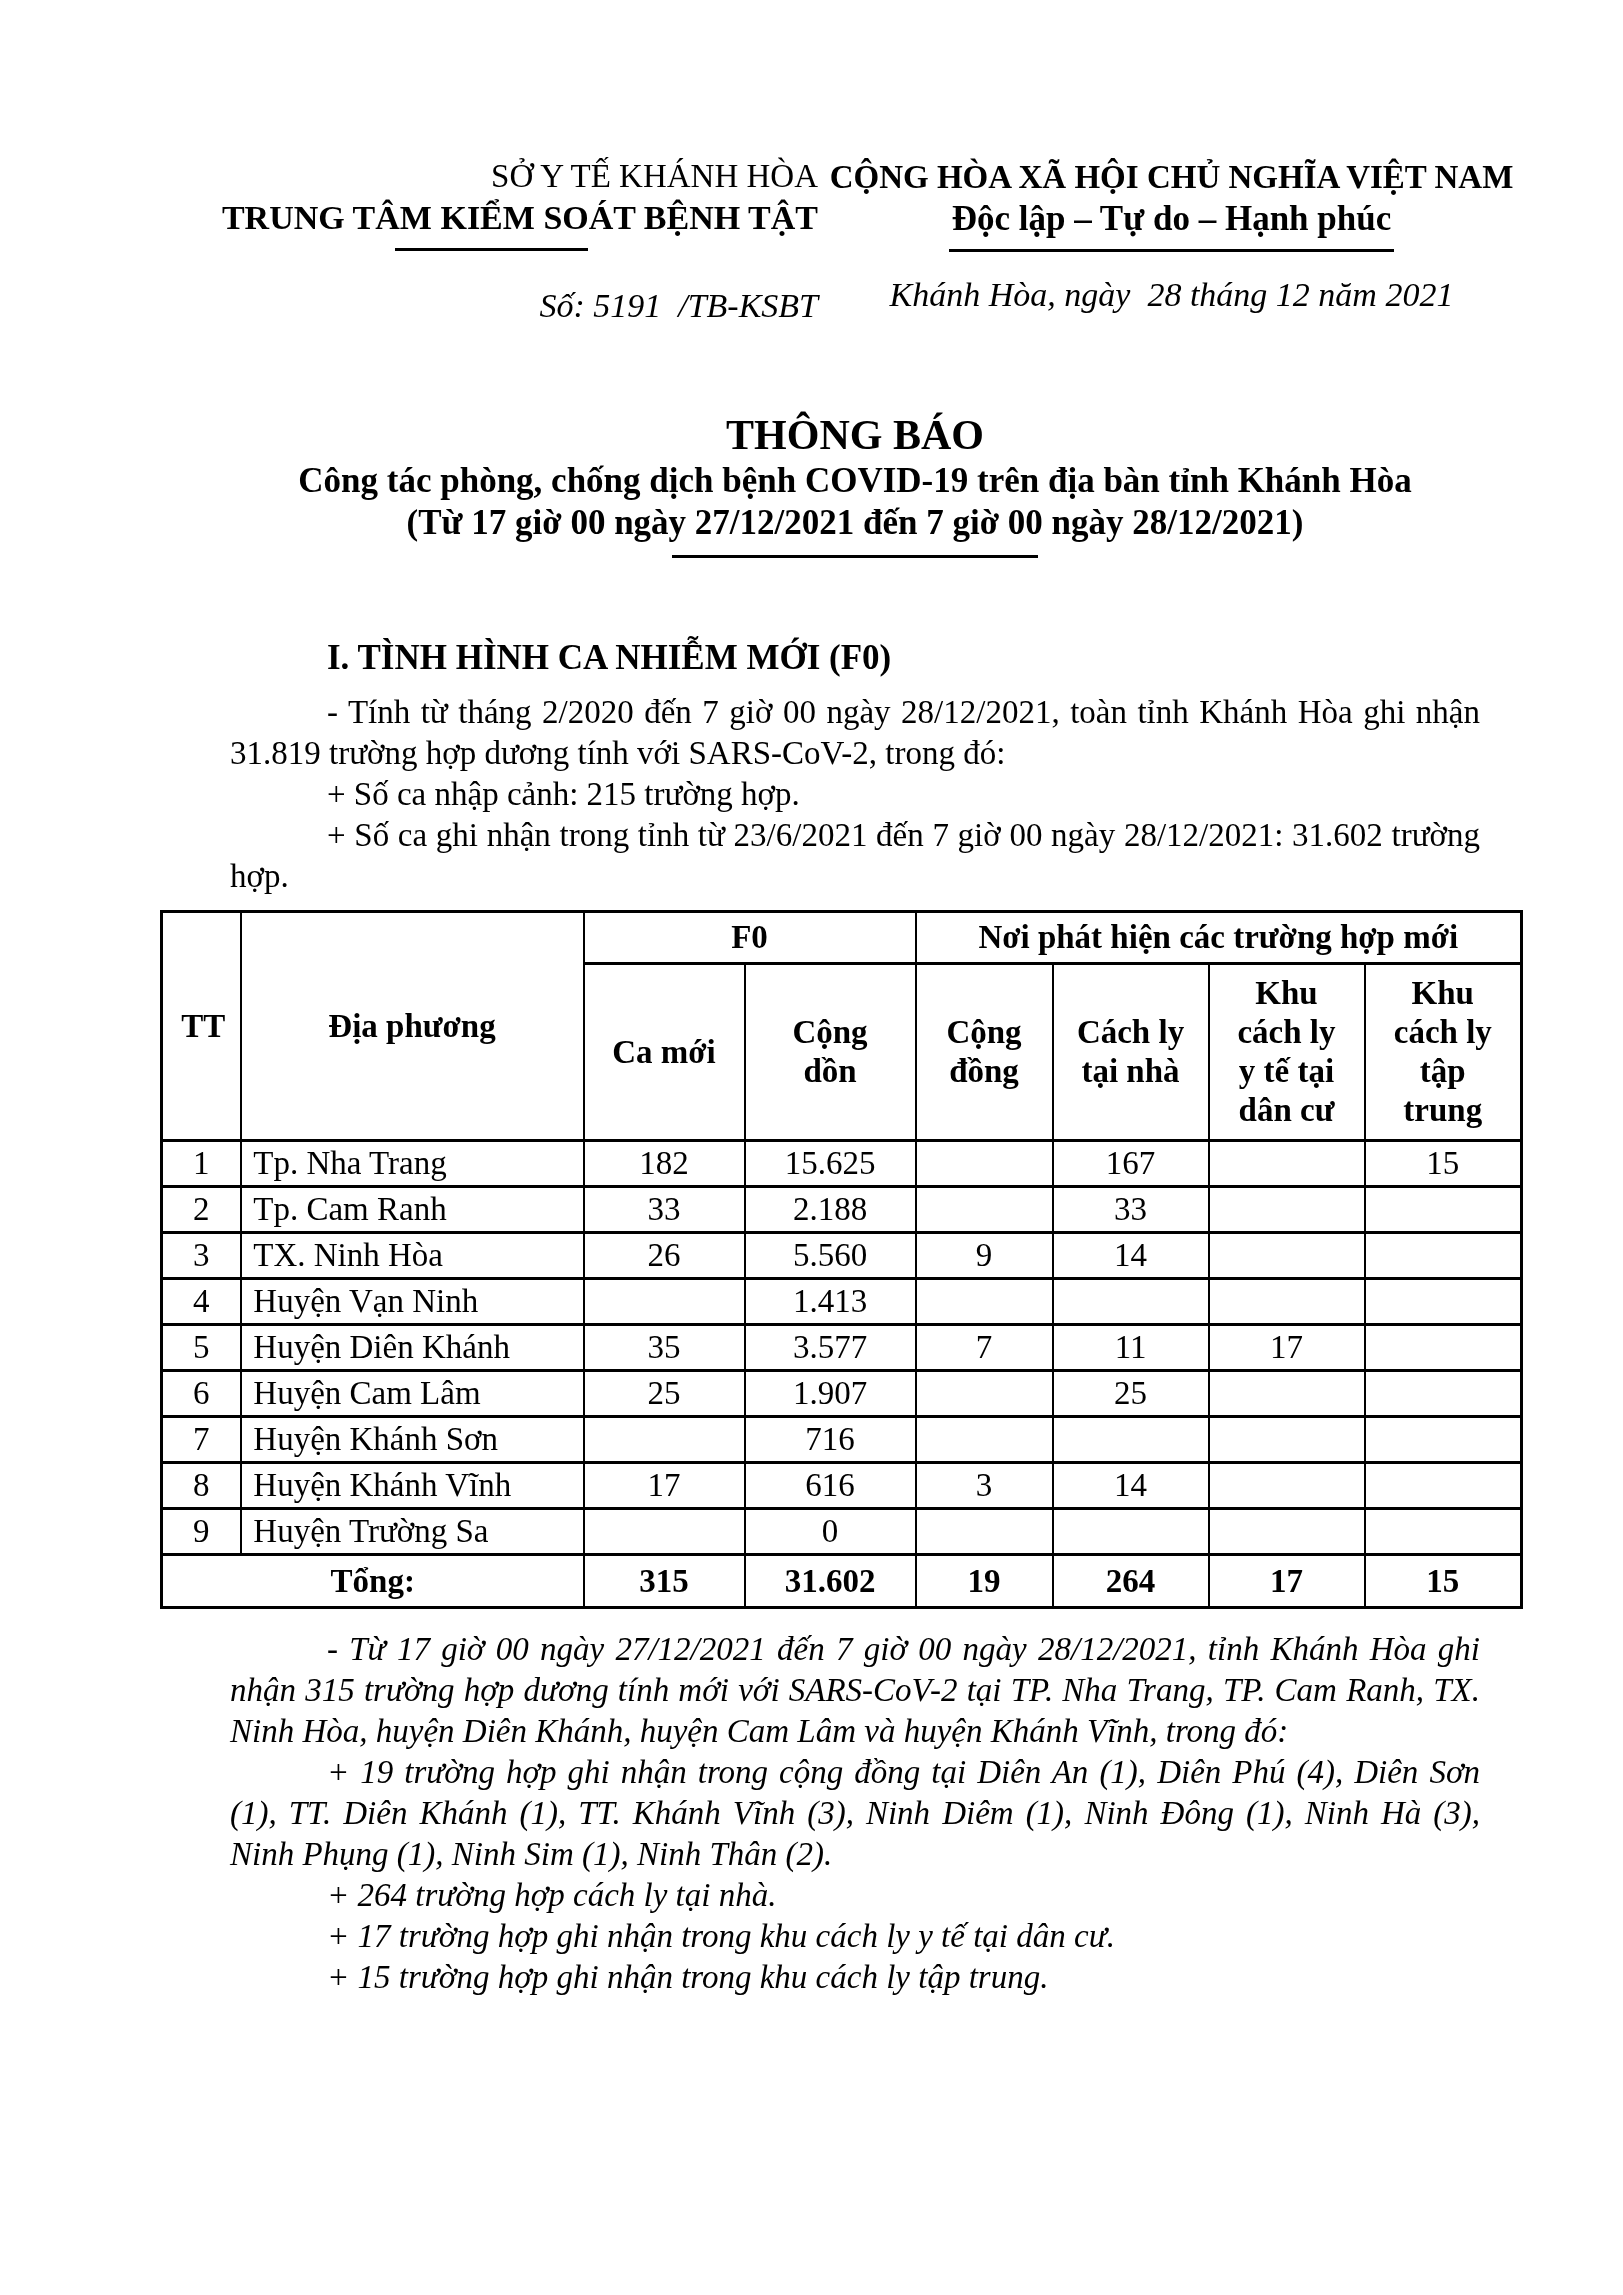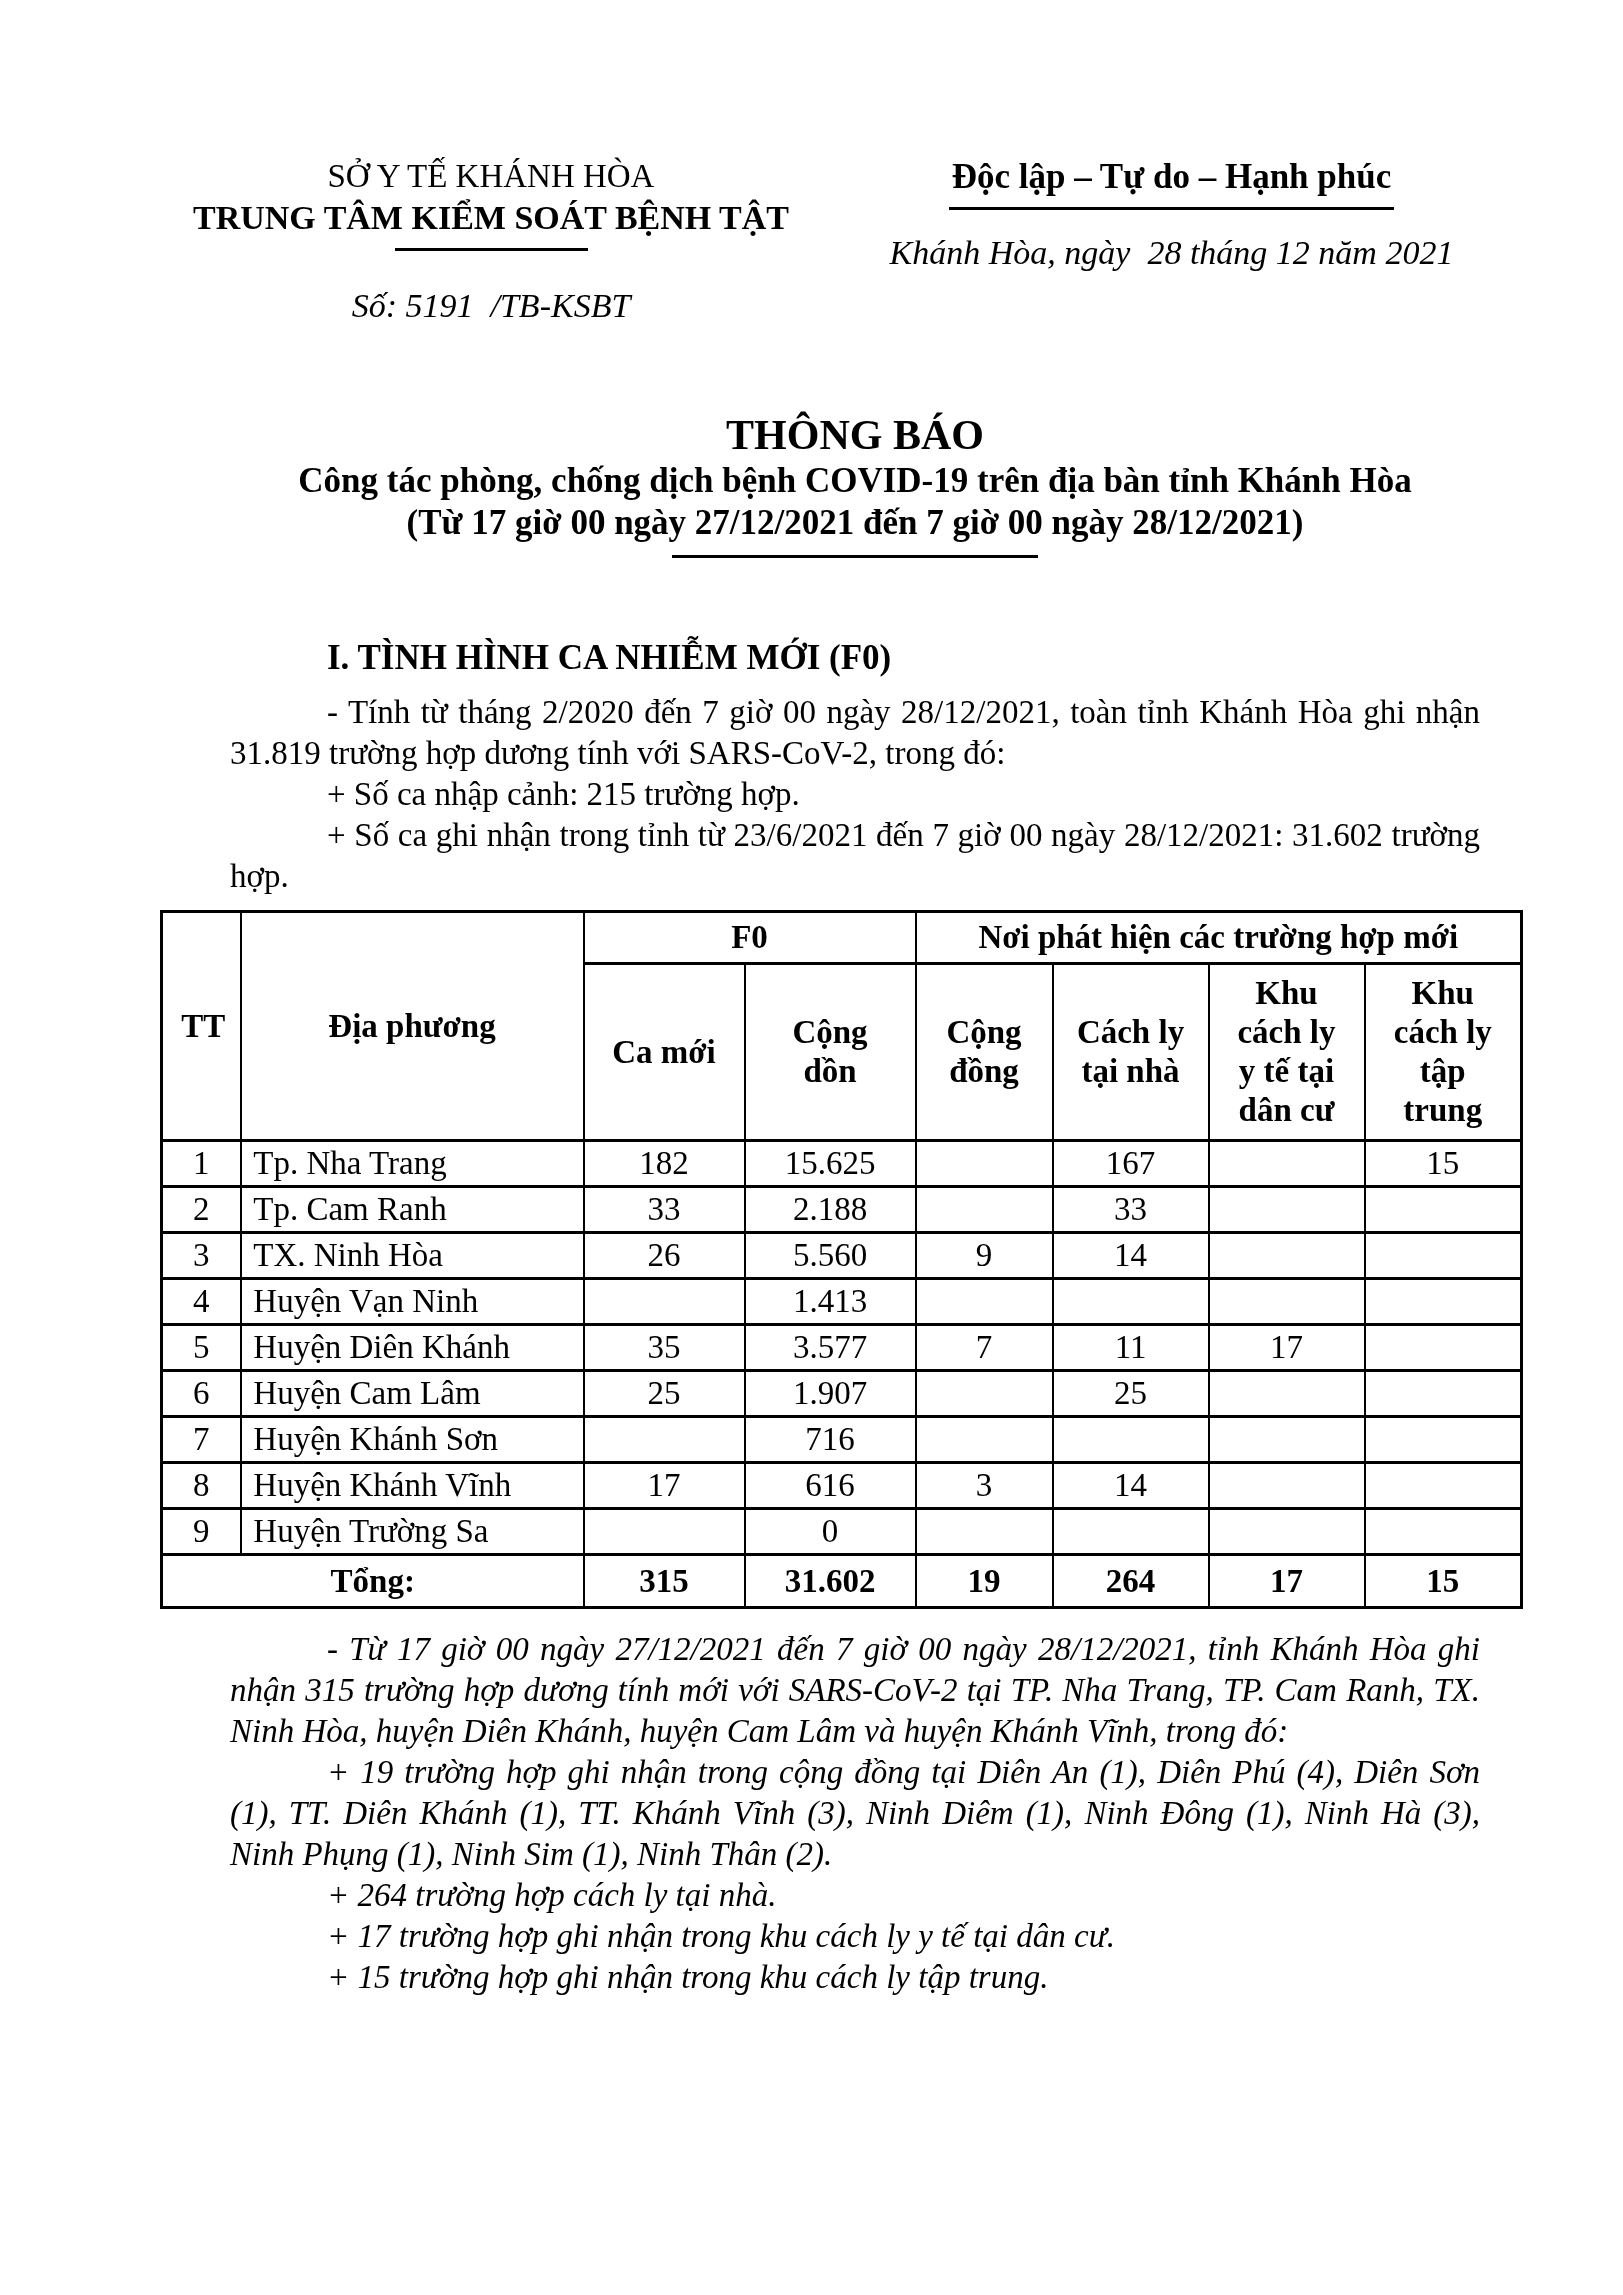--- a/index.html
+++ b/index.html
@@ -8,21 +8,21 @@
     background:#ffffff;color:#000;
     font-family:"Liberation Serif","DejaVu Serif",serif;
     font-size:33px;
     position:relative;
     overflow:hidden;
   }
   .page{padding-top:156px;}
 
   
   .header-row{display:flex;margin-left:164px;margin-right:98px;}
-  .hdr-left{width:654px;text-align:center;}
+  .hdr-left{width:654px;text-align:right;}
   .hdr-right{flex:1;text-align:center;}
   .hdr-line1{font-size:33px;line-height:41px;}
   .hdr-line2{font-size:34px;font-weight:bold;line-height:42px;white-space:nowrap;}
   .hdr-rule{border:0;border-top:3.3px solid #000;margin:9.2px auto 0;}
   .rule-left{width:193px;}
   .rule-right{width:445px;}
   .hdr-number{margin-top:34px;font-size:34px;line-height:41px;white-space:pre-wrap;font-style:italic;}
   .hdr-date{margin-top:22px;font-size:34px;font-style:italic;line-height:41px;white-space:pre-wrap;}
 
   
@@ -66,20 +66,21 @@
 <div class="page">
 
   <div class="header-row">
     <div class="hdr-left">
       <div class="hdr-line1">SỞ Y TẾ KHÁNH HÒA</div>
       <div class="hdr-line2">TRUNG TÂM KIỂM SOÁT BỆNH TẬT</div>
       <hr class="hdr-rule rule-left">
       <div class="hdr-number">Số: 5191  /TB-KSBT</div>
     </div>
     <div class="hdr-right">
+      <div class="hdr-line2" style="font-size:33px;">CỘNG HÒA XÃ HỘI CHỦ NGHĨA VIỆT NAM</div>
       <div class="hdr-line2" style="font-size:35px;font-family:Liberation Serif, serif;">Độc lập – Tự do – Hạnh phúc</div>
       <hr class="hdr-rule rule-right">
       <div class="hdr-date">Khánh Hòa, ngày  28 tháng 12 năm 2021</div>
     </div>
   </div>
 
   <div class="title-block">
     <div class="title-main">THÔNG BÁO</div>
     <div class="title-sub">Công tác phòng, chống dịch bệnh COVID-19 trên địa bàn tỉnh Khánh Hòa</div>
     <div class="title-sub">(Từ 17 giờ 00 ngày 27/12/2021 đến 7 giờ 00 ngày 28/12/2021)</div>

